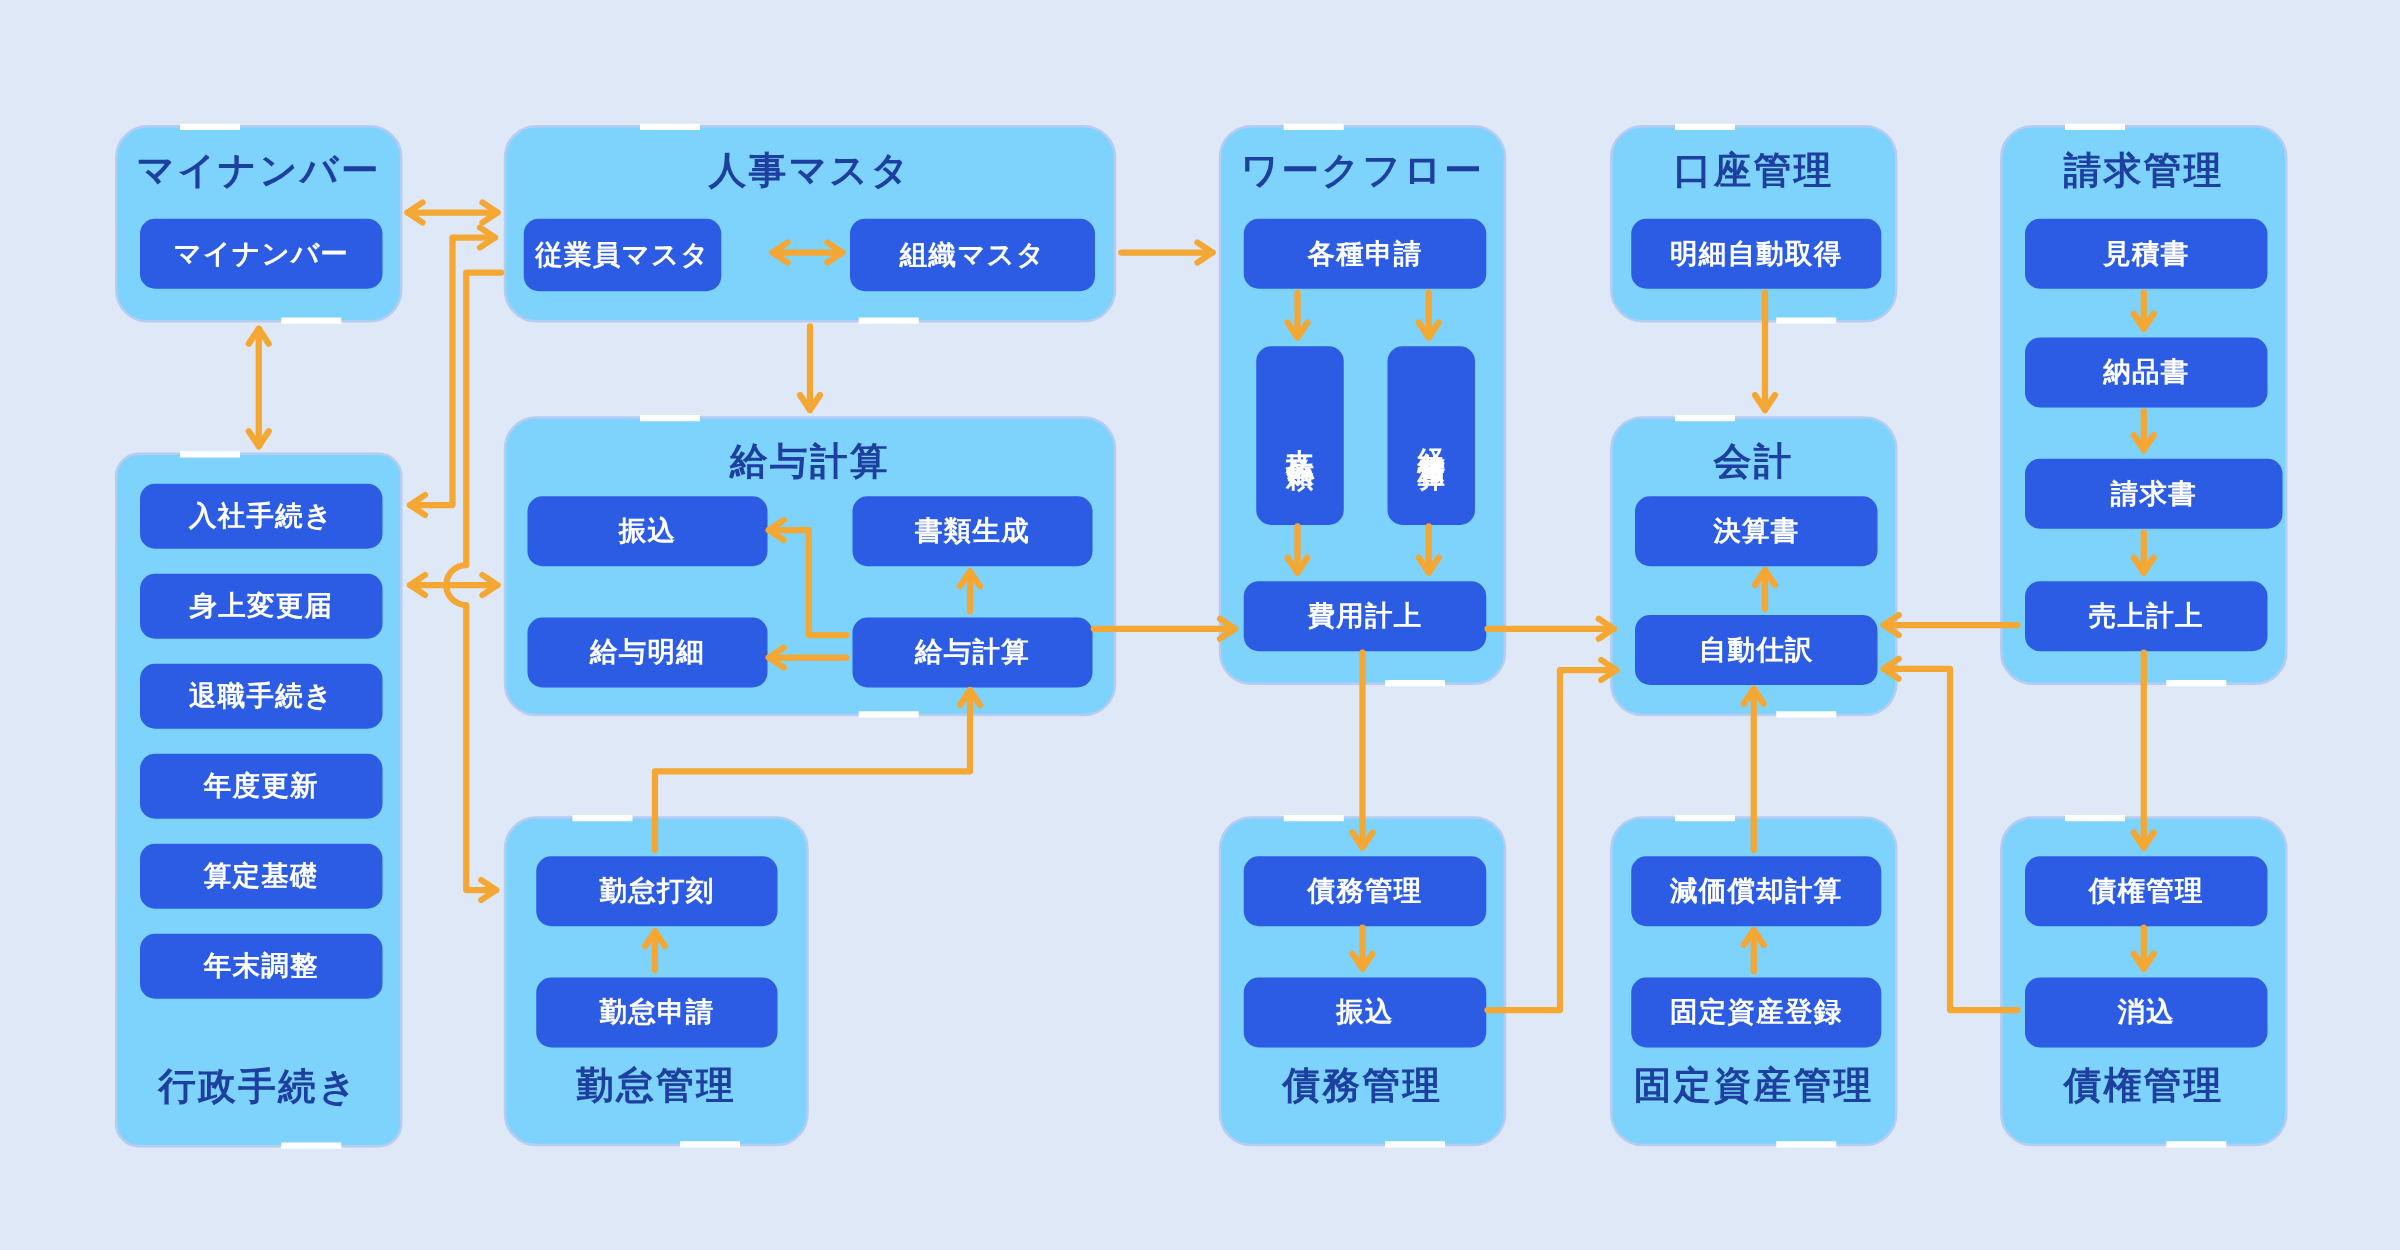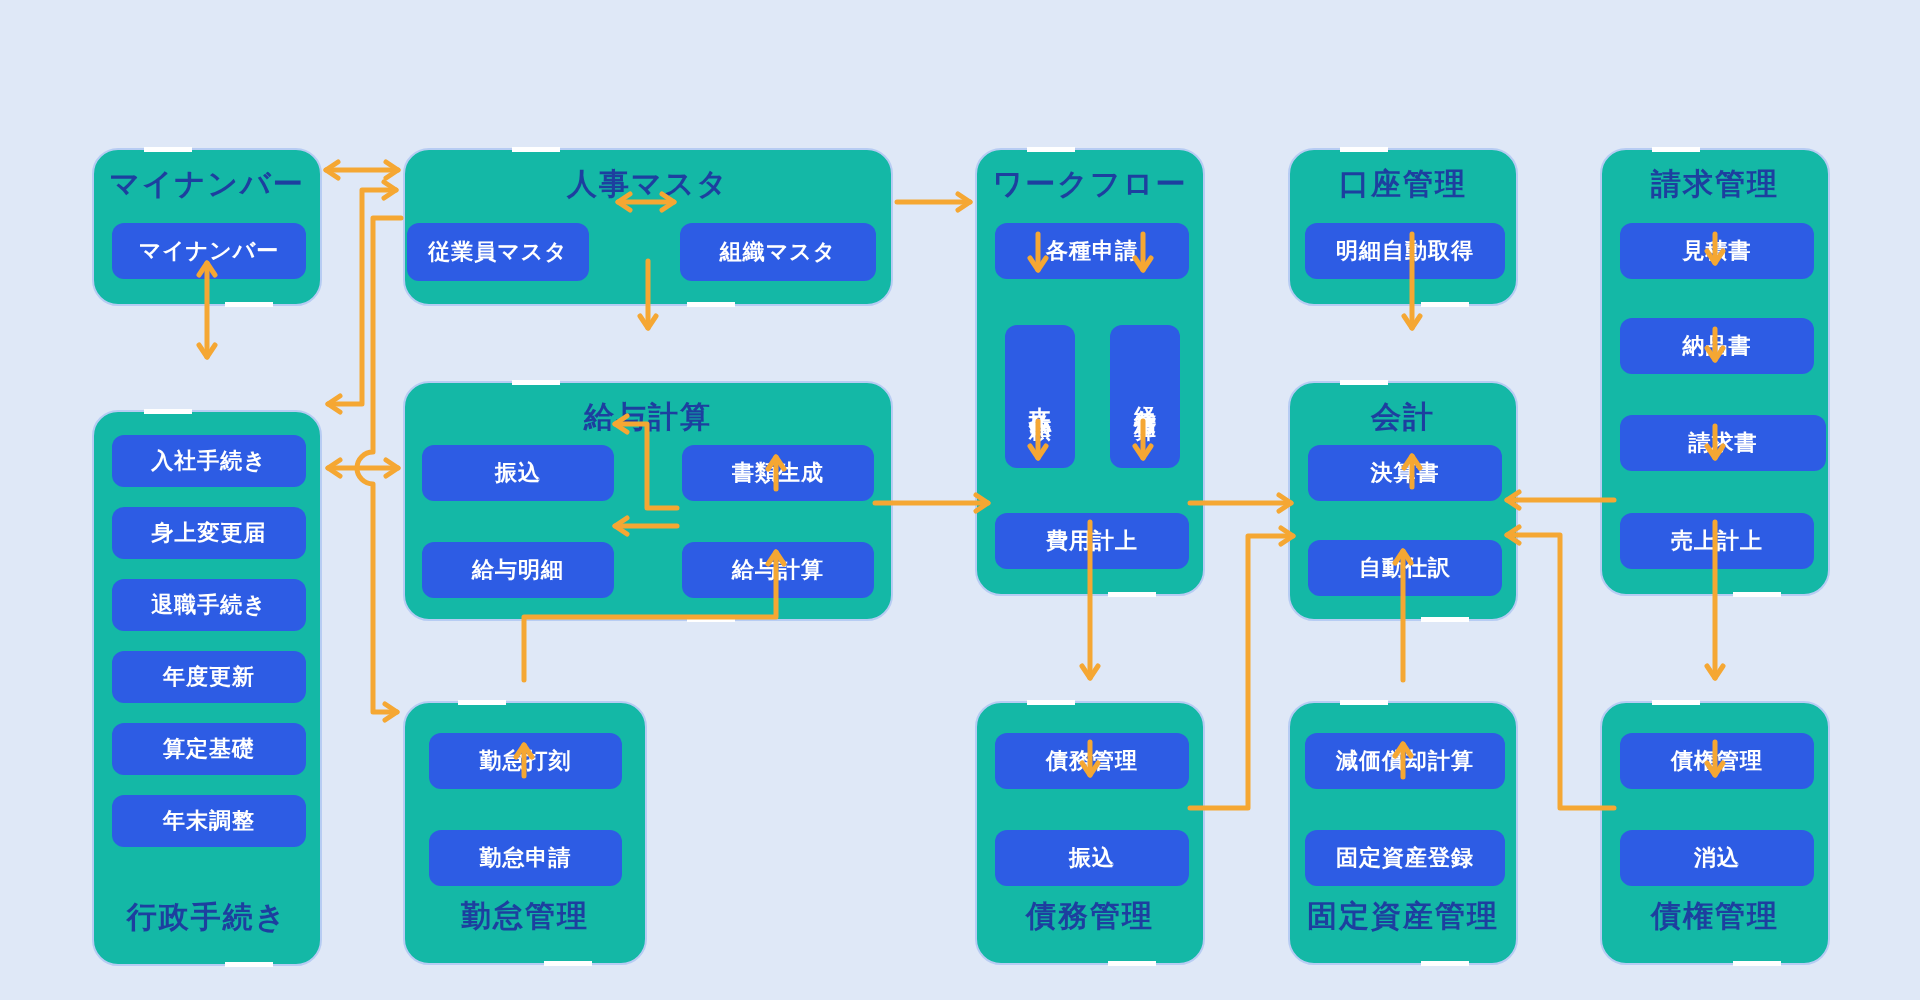--- a/index.html
+++ b/index.html
@@ -5,25 +5,24 @@
   html,body{margin:0;padding:0;}
   body{
     width:1920px;height:1000px;
     background:#dfe8f7;
     font-family:"Liberation Sans","DejaVu Sans",sans-serif;
     overflow:hidden;
   }
   .stage{position:relative;width:1920px;height:1000px;}
   .panel{
     position:absolute;
-    background:#14b8a6;
+    background:#7dd3fc;
     border:2px solid #b7ccf3;
     border-radius:26px;
     box-sizing:border-box;
-    margin-top:48px;
   }
   
   .panel::before{
     content:"";position:absolute;top:-3px;left:22%;width:48px;height:5px;background:#ffffff;
   }
   .panel::after{
     content:"";position:absolute;bottom:-3px;left:58%;width:48px;height:5px;background:#ffffff;
   }
   .ptitle{
     position:absolute;left:0;right:0;
@@ -61,33 +60,33 @@
 </head>
 <body>
 
 <div class="stage">
 
   <div class="panel" style="left:92px;top:100px;width:230px;height:158px;">
     <div class="ptitle top">マイナンバー</div>
     <div class="node" style="left:18px;top:73px;width:194px;height:56px;">マイナンバー</div>
   </div>
 
-  <div class="panel" style="left:92px;top:362px;width:230px;height:556px;">
+  <div class="panel" style="left:92px;top:362px;width:230px;height:556px;border-radius:19px;">
     <div class="node" style="left:18px;top:23px;width:194px;height:52px;">入社手続き</div>
     <div class="node" style="left:18px;top:167px;width:194px;height:52px;">退職手続き</div>
     <div class="node" style="left:18px;top:95px;width:194px;height:52px;">身上変更届</div>
     <div class="node" style="left:18px;top:239px;width:194px;height:52px;">年度更新</div>
     <div class="node" style="left:18px;top:311px;width:194px;height:52px;">算定基礎</div>
     <div class="node" style="left:18px;top:383px;width:194px;height:52px;">年末調整</div>
     <div class="ptitle bottom">行政手続き</div>
   </div>
 
   <div class="panel" style="left:403px;top:100px;width:490px;height:158px;">
     <div class="ptitle top">人事マスタ</div>
-    <div class="node" style="left:2px;top:73px;width:182px;height:58px;">従業員マスタ</div>
+    <div class="node" style="left:14px;top:73px;width:158px;height:58px;">従業員マスタ</div>
     <div class="node" style="left:275px;top:73px;width:196px;height:58px;">組織マスタ</div>
   </div>
 
   <div class="panel" style="left:403px;top:333px;width:490px;height:240px;">
     <div class="ptitle top">給与計算</div>
     <div class="node" style="left:17px;top:62px;width:192px;height:56px;">振込</div>
     <div class="node" style="left:277px;top:62px;width:192px;height:56px;">書類生成</div>
     <div class="node" style="left:17px;top:159px;width:192px;height:56px;">給与明細</div>
     <div class="node" style="left:277px;top:159px;width:192px;height:56px;">給与計算</div>
   </div>

